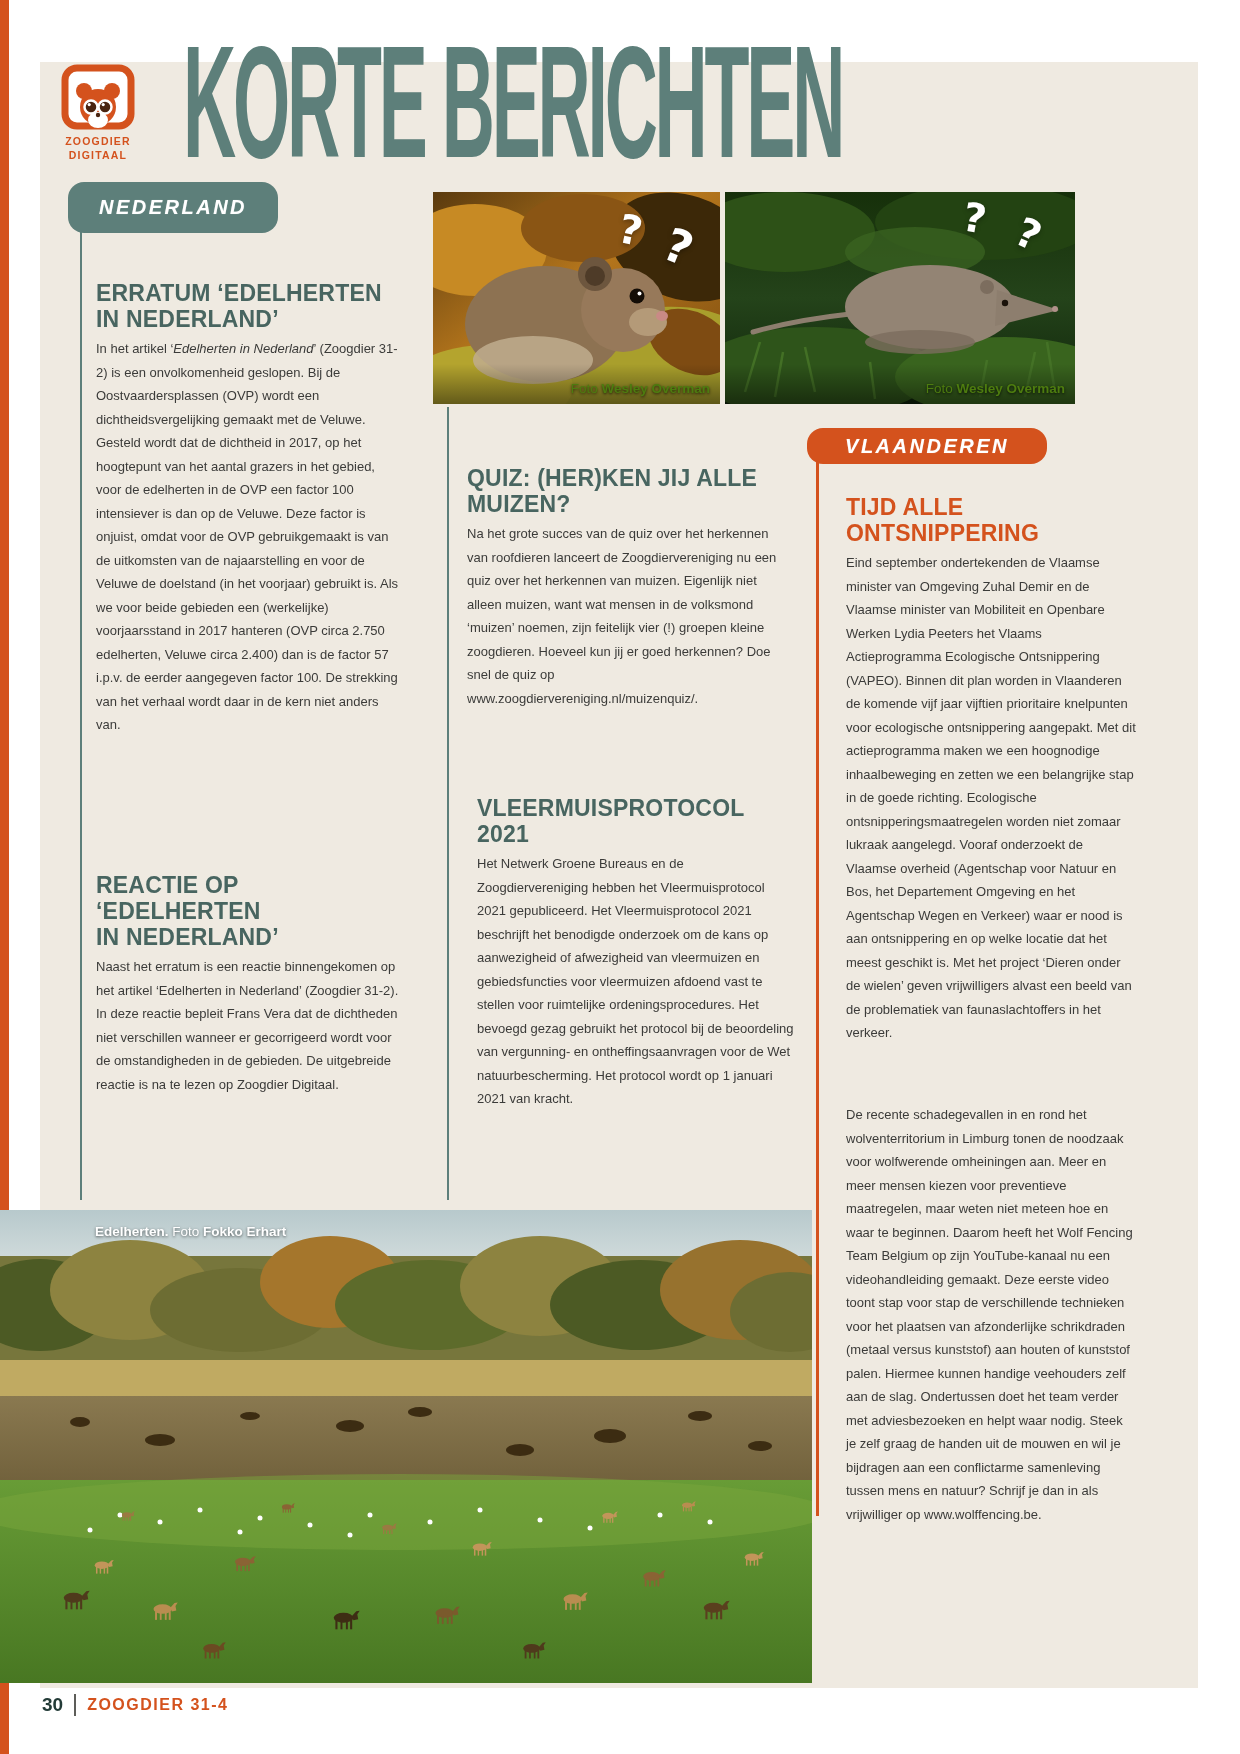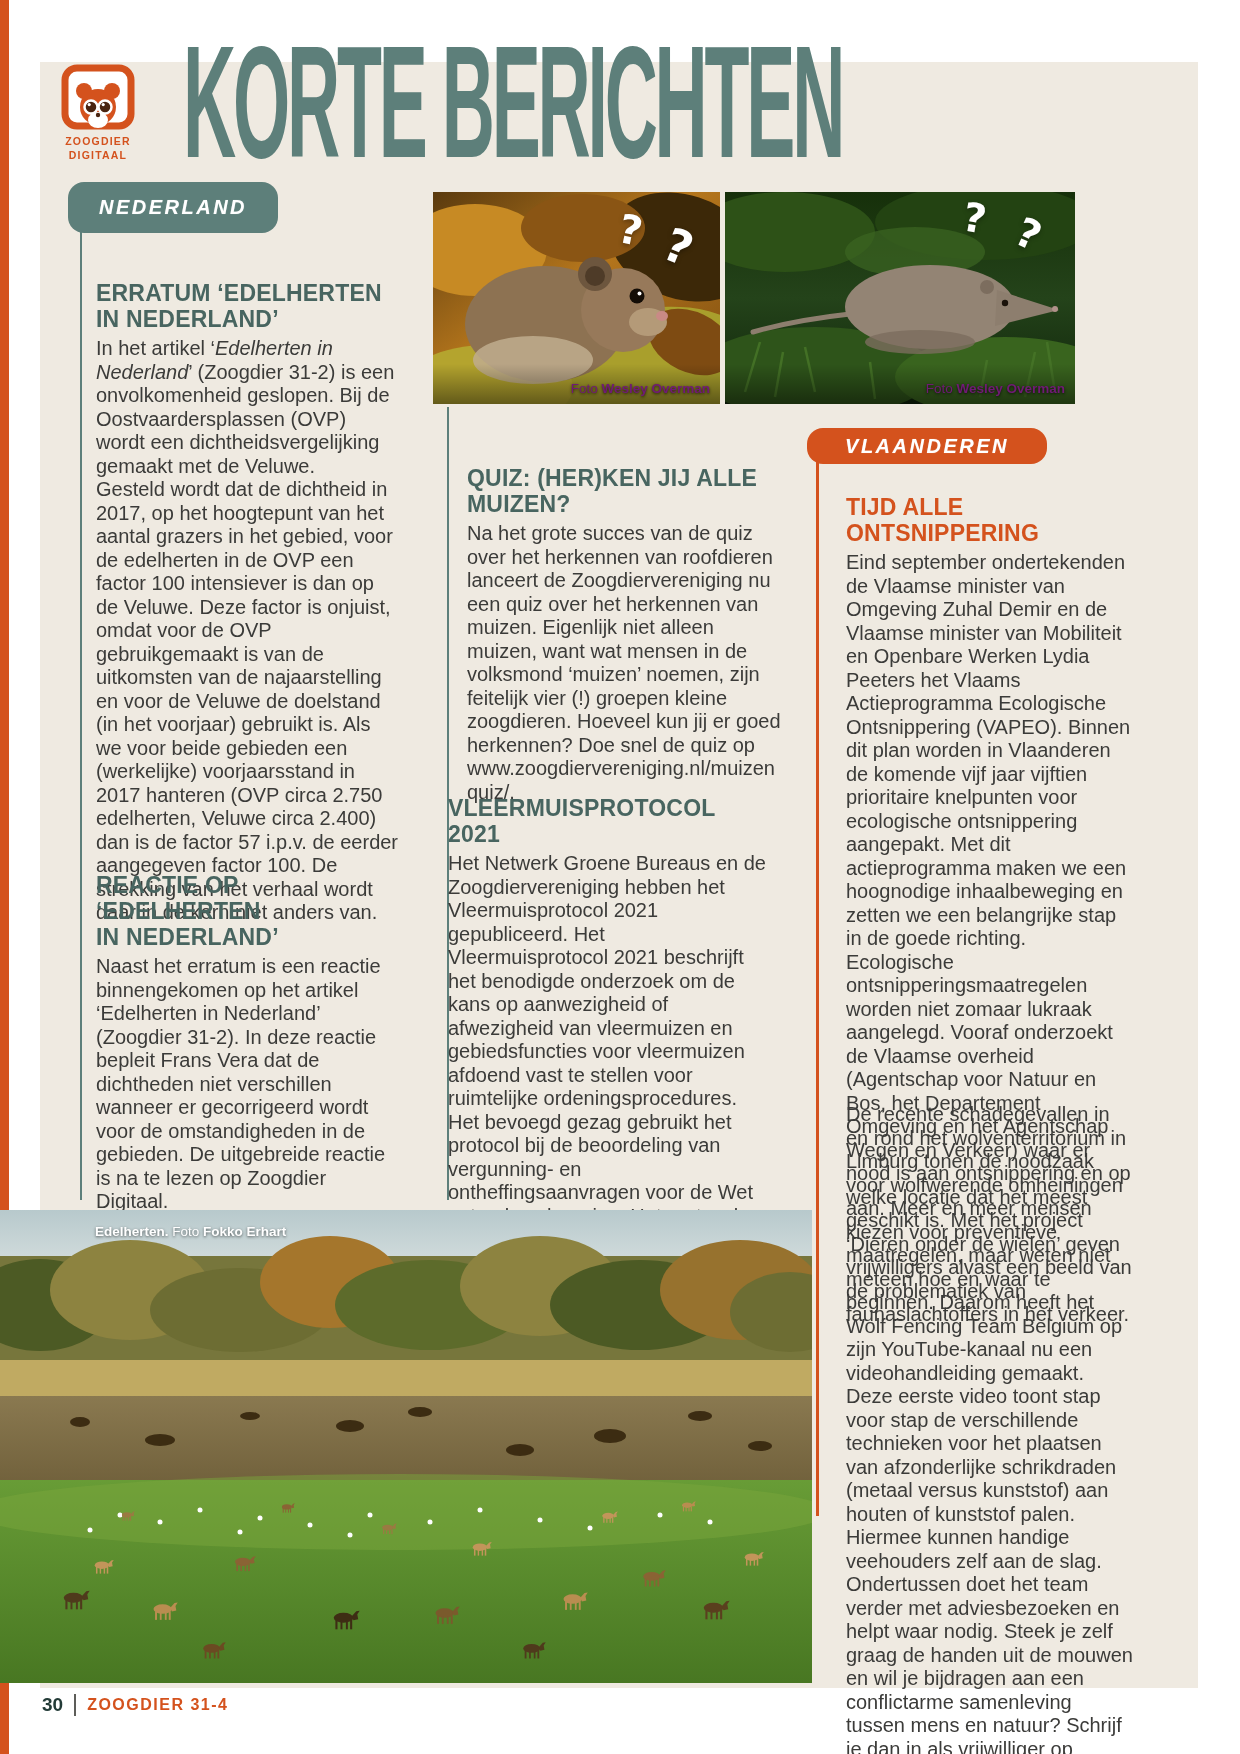--- a/index.html
+++ b/index.html
@@ -24,36 +24,36 @@
 
   .rule{position:absolute;width:2px;background:#5d7f7a;}
   #rule-col1{left:80px;top:208px;height:992px;}
   #rule-col2{left:447px;top:407px;height:793px;}
   #rule-col3{left:816px;top:448px;width:3px;height:1068px;background:#d4521d;}
 
   .art{position:absolute;}
   .h2{font-weight:bold;font-size:23px;line-height:26px;letter-spacing:.2px;color:#486560;
         margin:0 0 5px 0;}
   .orange .h2{color:#d4521d;}
-  .body{font-size:20px;line-height:23.5px;color:#3b3b39;text-align:left;hyphens:auto;
+  .body{font-size:13px;line-height:23.5px;color:#3b3b39;text-align:left;hyphens:auto;
         -webkit-hyphens:auto;overflow-wrap:break-word;}
   .body p{margin:0;}
   #art-erratum{left:96px;top:280px;width:304px;}
   #art-reactie{left:96px;top:872px;width:304px;}
   #art-quiz{left:467px;top:465px;width:318px;}
-  #art-vleermuis{left:448px;top:795px;width:318px;}
+  #art-vleermuis{left:477px;top:795px;width:318px;}
   #art-tijd{left:846px;top:494px;width:290px;}
   #art-video{left:846px;top:1103px;width:290px;}
 
   .photo{position:absolute;overflow:hidden;}
   .photo svg{display:block;}
   #photo-mouse{left:433px;top:192px;width:287px;height:212px;}
   #photo-shrew{left:725px;top:192px;width:350px;height:212px;}
   #photo-deer{left:0;top:1210px;width:944px;height:473px;}
-  .credit{position:absolute;right:10px;bottom:8px;color:#701a75;font-size:13.5px;
+  .credit{position:absolute;right:10px;bottom:8px;color:#4d7c0f;font-size:13.5px;
         text-shadow:0 1px 3px rgba(0,0,0,.75);white-space:nowrap;padding-left:12px;}
   .credit b{font-weight:bold;}
   .deer-caption{position:absolute;left:95px;top:14px;color:#fff;font-size:13.5px;
         text-shadow:0 1px 3px rgba(0,0,0,.6);white-space:nowrap;}
   .qmark{position:absolute;color:#fff;font-weight:bold;font-size:40px;line-height:1;
         font-family:"DejaVu Sans",sans-serif;text-shadow:0 2px 5px rgba(0,0,0,.35);}
 
   .footer{position:absolute;left:42px;top:1694px;display:flex;align-items:center;gap:11px;}
   .footer .num{font-size:19px;font-weight:bold;color:#233b37;}
   .footer .bar{width:2px;height:22px;background:#5d5d59;}

